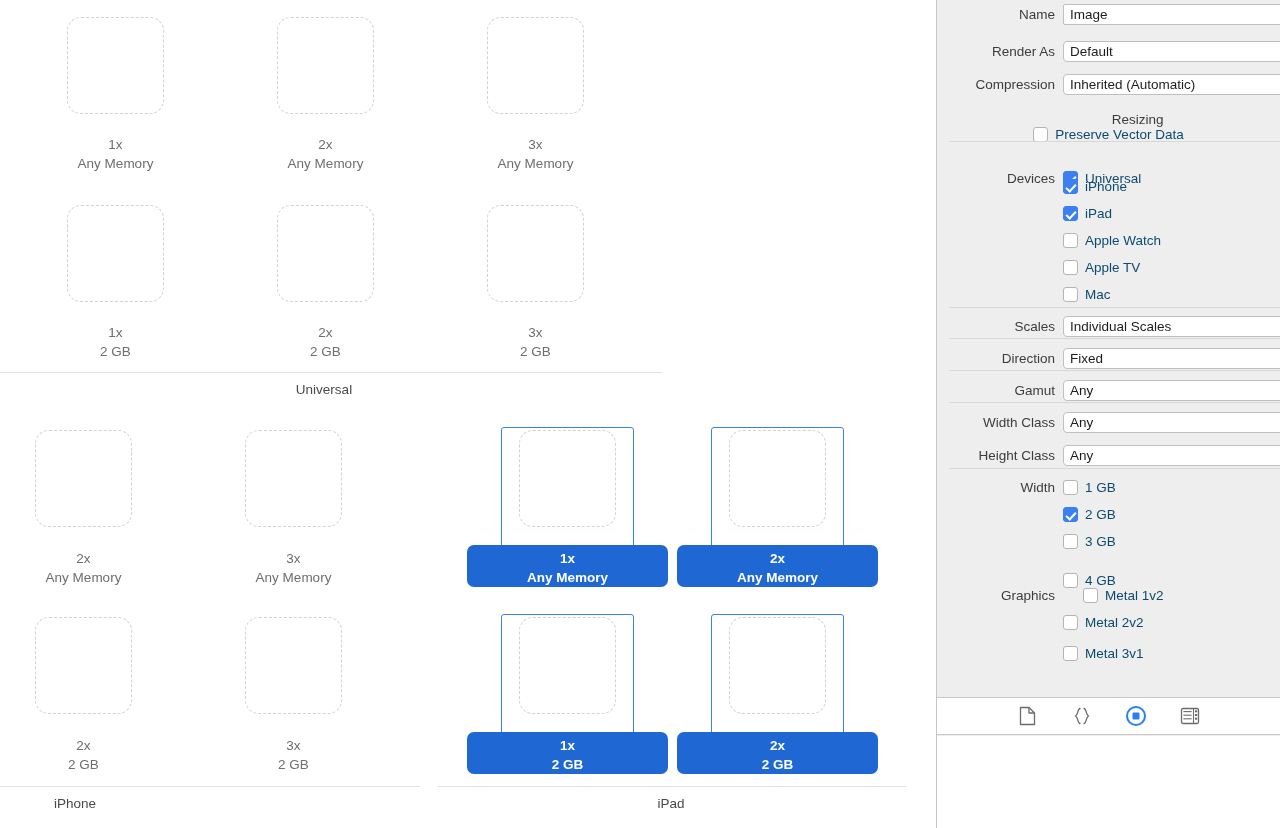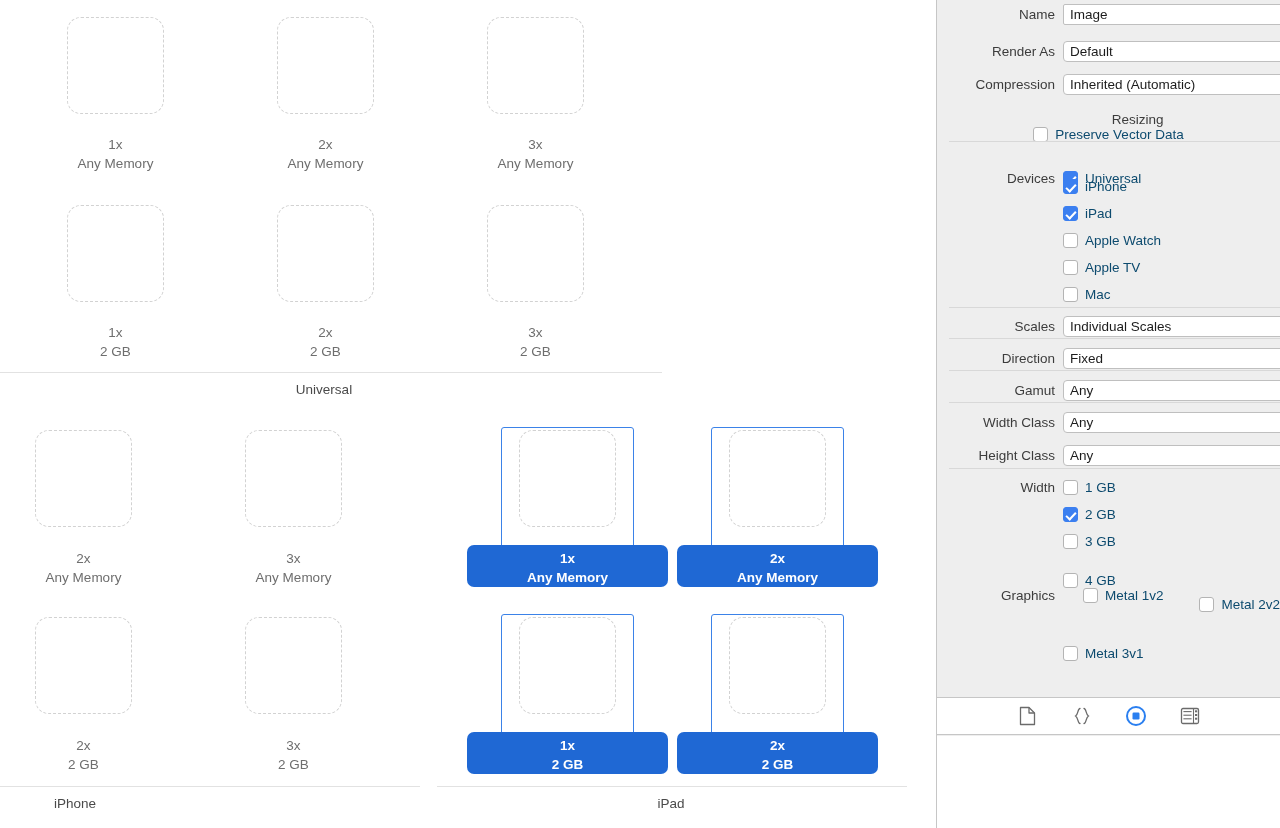--- a/index.html
+++ b/index.html
@@ -362,21 +362,21 @@
             <span class="cb-text">4 GB</span>
           </div>
         </div>
         <div class="row" style="top: 582px; gap: 20px;">
           <div class="row-label">Graphics</div>
           <div class="checkrow">
             <span class="cb off"></span>
             <span class="cb-text">Metal 1v2</span>
           </div>
         </div>
-        <div class="row" style="top: 591px; justify-content: flex-end;">
+        <div class="row" style="top: 609px;">
           <div class="row-label"></div>
           <div class="checkrow">
             <span class="cb off"></span>
             <span class="cb-text">Metal 2v2</span>
           </div>
         </div>
         <div class="row" style="top: 640px;">
           <div class="row-label"></div>
           <div class="checkrow">
             <span class="cb off"></span>

